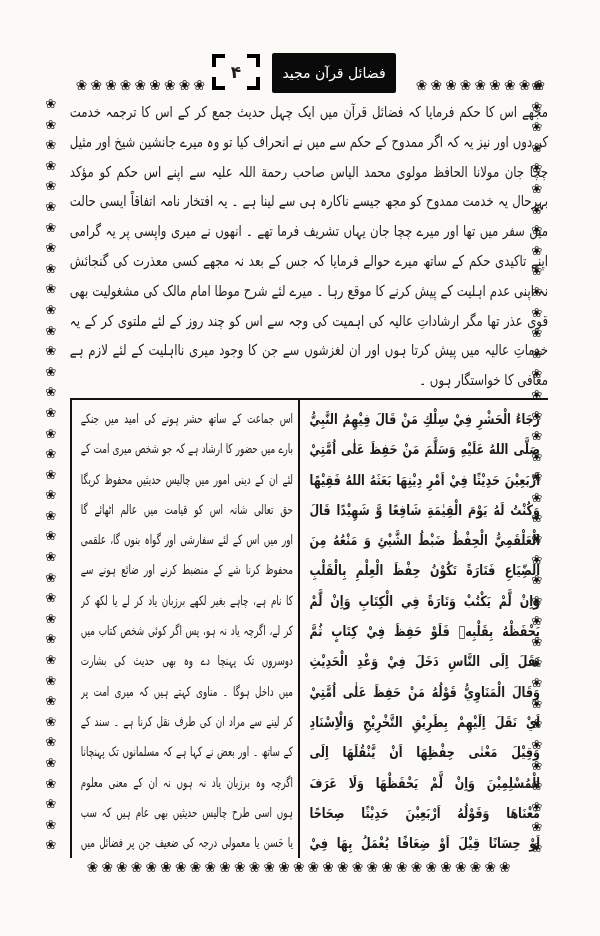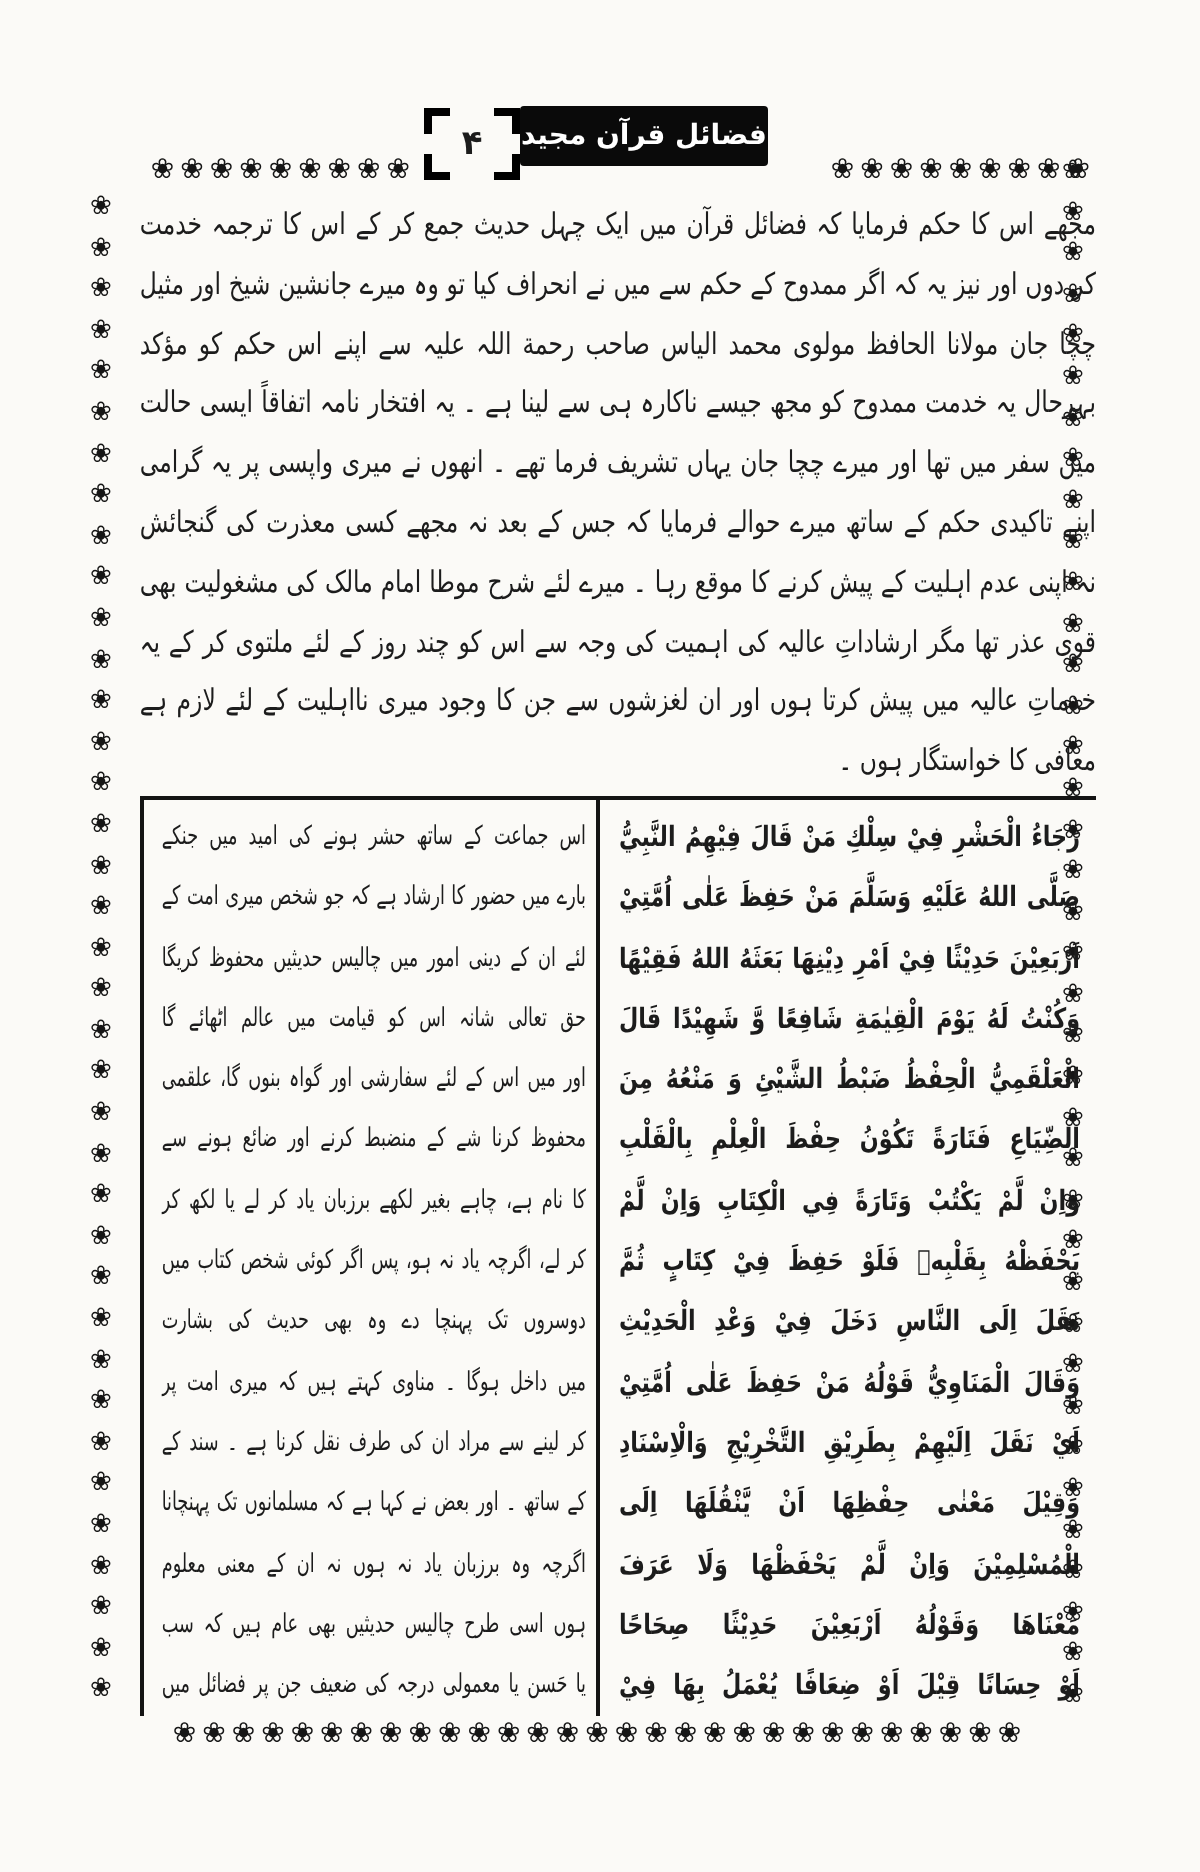--- a/index.html
+++ b/index.html
@@ -11,24 +11,24 @@
   .orn{position:absolute;color:#161616;font-size:14px;letter-spacing:3px;
        line-height:18px;white-space:nowrap;overflow:hidden;}
   .orn-top-left  {top:76px;left:56px;width:152px;}
   .orn-top-right {top:76px;left:388px;width:160px;}
   .orn-bottom    {top:858px;left:44px;width:512px;text-align:center;}
   .orn-side{white-space:normal;word-break:break-all;letter-spacing:0;
             width:17px;line-height:20.6px;text-align:center;font-size:13px;}
   .orn-left {top:94px;left:42px;height:764px;}
   .orn-right{top:76px;left:528px;height:784px;}
   
-  .banner{position:absolute;top:53px;left:260px;width:124px;height:30px;
+  .banner{position:absolute;top:53px;left:272px;width:124px;height:40px;
           background:var(--banner_bg,#0a0a0a);color:var(--banner_fg,#fff);
           display:flex;align-items:center;justify-content:center;
-          font-weight:bold;font-size:14px;border-radius:2px;}
+          font-weight:normal;font-size:14px;border-radius:2px;}
   .pagenum{position:absolute;top:56px;left:214px;width:44px;height:32px;
            background:var(--paper,#fbfaf7);display:flex;align-items:center;
            justify-content:center;font-size:17px;font-weight:bold;}
   .tick{position:absolute;width:9px;height:9px;}
   .tick.tl{top:-2px;left:-2px;border-top:4px solid #000;border-left:4px solid #000;}
   .tick.bl{bottom:-2px;left:-2px;border-bottom:4px solid #000;border-left:4px solid #000;}
   .tick.tr{top:-2px;right:-2px;border-top:4px solid #000;border-right:4px solid #000;}
   .tick.br{bottom:-2px;right:-2px;border-bottom:4px solid #000;border-right:4px solid #000;}
   
   .txt{position:absolute;direction:rtl;}

